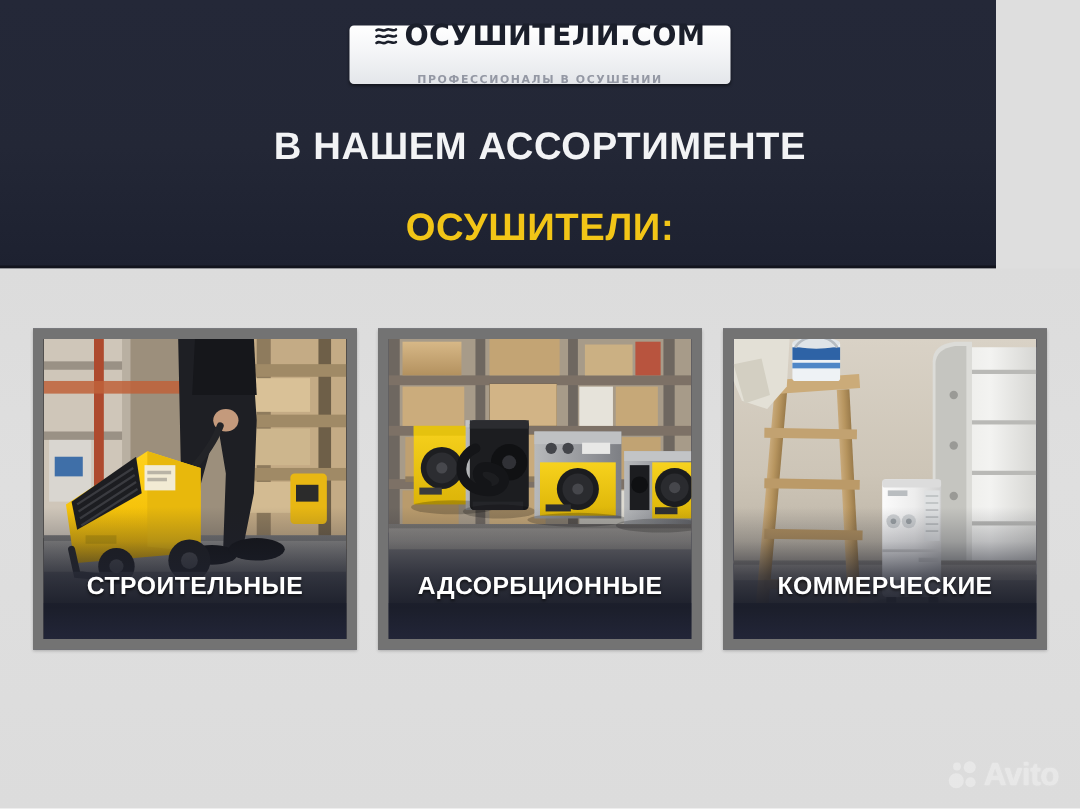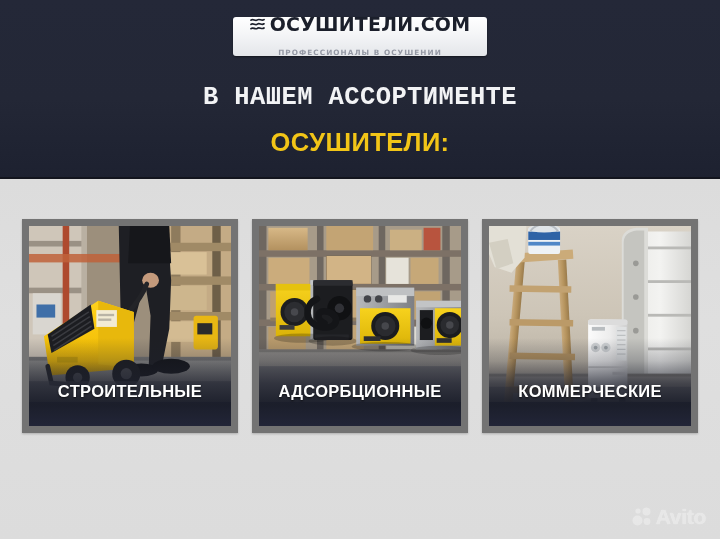--- a/index.html
+++ b/index.html
@@ -20,21 +20,21 @@
     height: 539px;
     position: relative;
     background: #dedede;
     overflow: hidden;
   }
 
   
   .header {
     position: absolute;
     left: 0; top: 0;
-    width: 720px;
+    width: 664px;
     height: 179px;
     background: linear-gradient(180deg, #242838 0%, #232736 55%, #1d2130 100%);
     box-sizing: border-box;
   }
   .header::after {
     content: "";
     position: absolute;
     left: 0; bottom: 0;
     width: 100%;
     height: 2px;
@@ -94,30 +94,30 @@
 
   
   .headline {
     position: absolute;
     left: 0;
     top: 83px;
     width: 720px;
     text-align: center;
   }
   .headline .line1 {
-    font-family: Liberation Mono, monospace;
+    font-family: Liberation Sans, sans-serif;
     font-size: 25.5px;
     font-weight: bold;
     color: #f2f3f5;
     letter-spacing: 0.4px;
     line-height: 1.18;
     white-space: nowrap;
   }
   .headline .line2 {
-    margin-top: 14px;
+    margin-top: 24px;
     font-family: "Liberation Sans", sans-serif;
     font-size: 25.5px;
     font-weight: bold;
     color: #f2c517;
     letter-spacing: 0.4px;
     line-height: 1.18;
     white-space: nowrap;
   }
 
   

